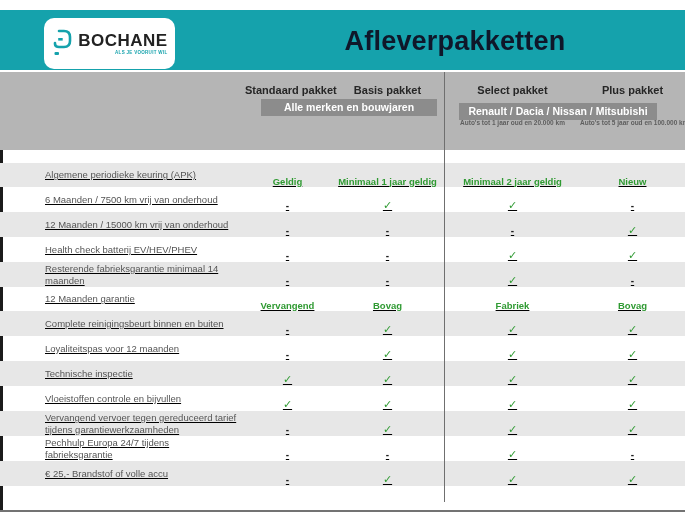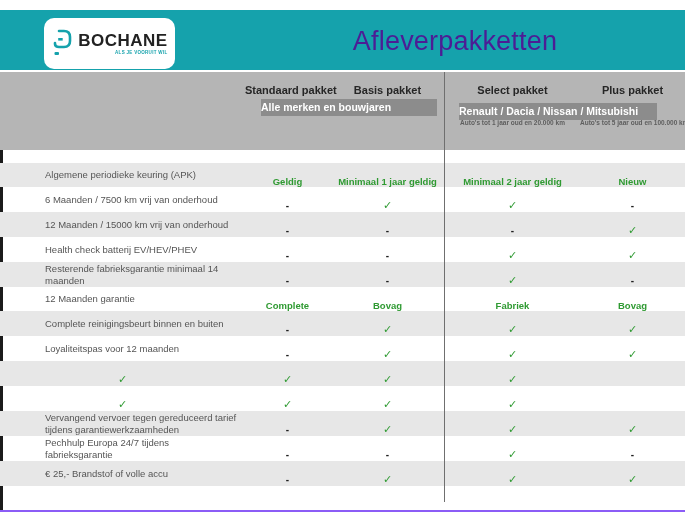--- a/index.html
+++ b/index.html
@@ -18,50 +18,50 @@
   
   .topband{position:absolute;left:0;top:10px;width:685px;height:60px;background:var(--teal);}
   .logo-card{position:absolute;left:44px;top:8px;width:131px;height:51px;background:#fff;
     border-radius:10px;display:flex;align-items:center;justify-content:center;gap:5px;}
   .logo-icon{flex:0 0 auto;}
   .logo-textwrap{display:flex;flex-direction:column;line-height:1;}
   .logo-word{font-size:17px;font-weight:700;color:#222;letter-spacing:0.5px;}
   .logo-tagline{display:block;text-align:right;font-size:6px;font-weight:700;color:var(--teal);
     letter-spacing:0.4px;transform:scale(0.75);transform-origin:right top;margin-top:1px;}
   .page-title{position:absolute;left:455px;top:31px;transform:translate(-50%,-50%);
-    color:#4c1d95;font-size:27px;font-weight:400;letter-spacing:0.2px;white-space:nowrap;}
+    color:#0f172a;font-size:27px;font-weight:700;letter-spacing:0.2px;white-space:nowrap;}
 
   
   .headband{position:absolute;left:0;top:72px;width:685px;height:78px;background:var(--band-gray);
     display:grid;grid-template-columns:245px 85px 115px 135px 105px;
     grid-template-rows:26px 18px 12px auto;}
   .pkg-title{grid-row:1;align-self:end;padding-bottom:2px;text-align:center;
     font-size:11px;font-weight:700;color:var(--dark);white-space:nowrap;}
   .pkg-title.c1{grid-column:2;}
   .pkg-title.c2{grid-column:3;}
   .pkg-title.c3{grid-column:4;}
   .pkg-title.c4{grid-column:5;}
   .badge{grid-row:2;align-self:center;height:17px;line-height:17px;background:var(--badge-gray);
-    color:#fff;font-size:10.5px;font-weight:700;text-align:left;white-space:nowrap;}
+    color:#fff;font-size:10.5px;font-weight:700;text-align:center;white-space:nowrap;}
   .badge.left{grid-column:2/4;margin:0 8px 0 16px;}
   .badge.right{grid-column:4/6;margin:8px 28px 0 14px;}
   .note{grid-row:3;align-self:center;text-align:center;font-size:6.5px;font-weight:700;
     color:#5e5e5e;white-space:nowrap;}
   .note.c3{grid-column:4;}
   .note.c4{grid-column:5;}
   .tot-label{grid-row:4;grid-column:1;align-self:center;padding-left:54px;
     font-size:13px;font-weight:700;color:#1f1f1f;}
   .tot-price{grid-row:4;align-self:center;text-align:center;font-size:13px;font-weight:700;color:#1f1f1f;}
   .tot-price.c1{grid-column:2;}
   .tot-price.c2{grid-column:3;margin-top:44px;}
   .tot-price.c3{grid-column:4;}
   .tot-price.c4{grid-column:5;}
 
   
-  .tablewrap{position:absolute;left:0;top:150px;width:685px;border-bottom:2px solid #8b5cf6;}
+  .tablewrap{position:absolute;left:0;top:150px;width:685px;border-bottom:2px solid #737373;text-decoration:underline;}
   .gap-row{height:13px;background:#fff;box-shadow:inset 3px 0 0 #1b1b1b;}
   .row{display:grid;grid-template-columns:245px 85px 115px 135px 105px;
     min-height:24px;align-items:center;}
   .row.gray{background:var(--row-gray);}
   .row.white{background:#fff;box-shadow:inset 3px 0 0 #1b1b1b;}
   .row.empty{height:21px;}
   .cell.label{padding-left:45px;padding-right:6px;font-size:9.5px;color:#555;line-height:1.2;}
   .cell.val{text-align:center;font-size:10px;color:#1f1f1f;margin-top:12px;}
   .cell.val.check{color:var(--green);font-size:11px;font-weight:700;}
   .cell.val.dash{font-weight:700;}
@@ -142,46 +142,48 @@
         </div>
         <div class="row gray">
           <div class="cell label">Resterende fabrieksgarantie minimaal 14 maanden</div>
           <div class="cell val dash">-</div>
           <div class="cell val dash">-</div>
           <div class="cell val check">✓</div>
           <div class="cell val dash">-</div>
         </div>
         <div class="row white">
           <div class="cell label">12 Maanden garantie</div>
-          <div class="cell val text-val">Complete</div>
+          <div class="cell val text-val">Vervangend</div>
           <div class="cell val text-val">Bovag</div>
           <div class="cell val text-val">Fabriek</div>
           <div class="cell val text-val">Bovag</div>
         </div>
         <div class="row gray">
           <div class="cell label">Complete reinigingsbeurt binnen en buiten</div>
           <div class="cell val dash">-</div>
           <div class="cell val check">✓</div>
           <div class="cell val check">✓</div>
           <div class="cell val check">✓</div>
         </div>
         <div class="row white">
           <div class="cell label">Loyaliteitspas voor 12 maanden</div>
           <div class="cell val dash">-</div>
           <div class="cell val check">✓</div>
           <div class="cell val check">✓</div>
           <div class="cell val check">✓</div>
         </div>
         <div class="row gray">
-          <div class="cell val check">✓</div>
-          <div class="cell val check">✓</div>
-          <div class="cell val check">✓</div>
-          <div class="cell val check">✓</div>
-        </div>
-        <div class="row white">
+          <div class="cell label">Technische inspectie</div>
+          <div class="cell val check">✓</div>
+          <div class="cell val check">✓</div>
+          <div class="cell val check">✓</div>
+          <div class="cell val check">✓</div>
+        </div>
+        <div class="row white">
+          <div class="cell label">Vloeistoffen controle en bijvullen</div>
           <div class="cell val check">✓</div>
           <div class="cell val check">✓</div>
           <div class="cell val check">✓</div>
           <div class="cell val check">✓</div>
         </div>
         <div class="row gray">
           <div class="cell label">Vervangend vervoer tegen gereduceerd tarief tijdens garantiewerkzaamheden</div>
           <div class="cell val dash">-</div>
           <div class="cell val check">✓</div>
           <div class="cell val check">✓</div>

